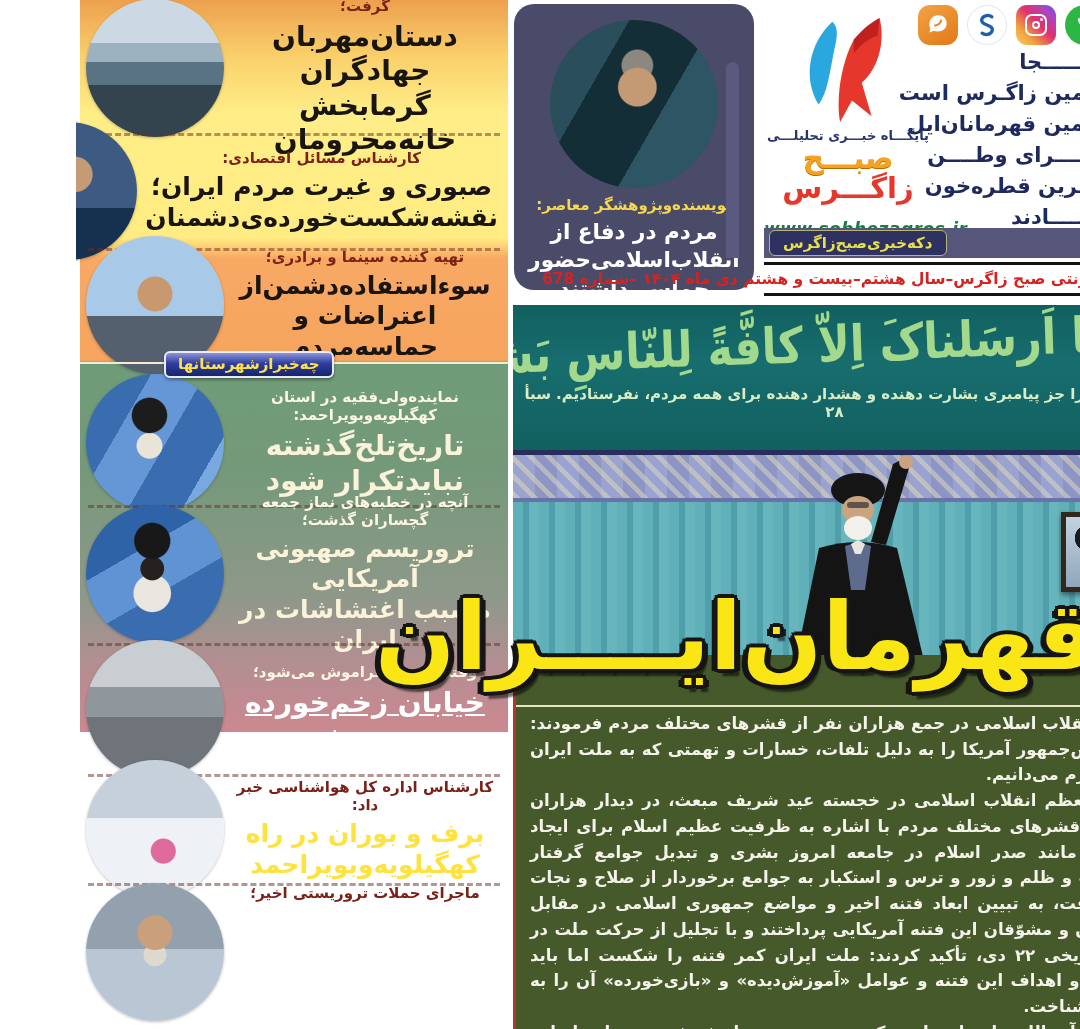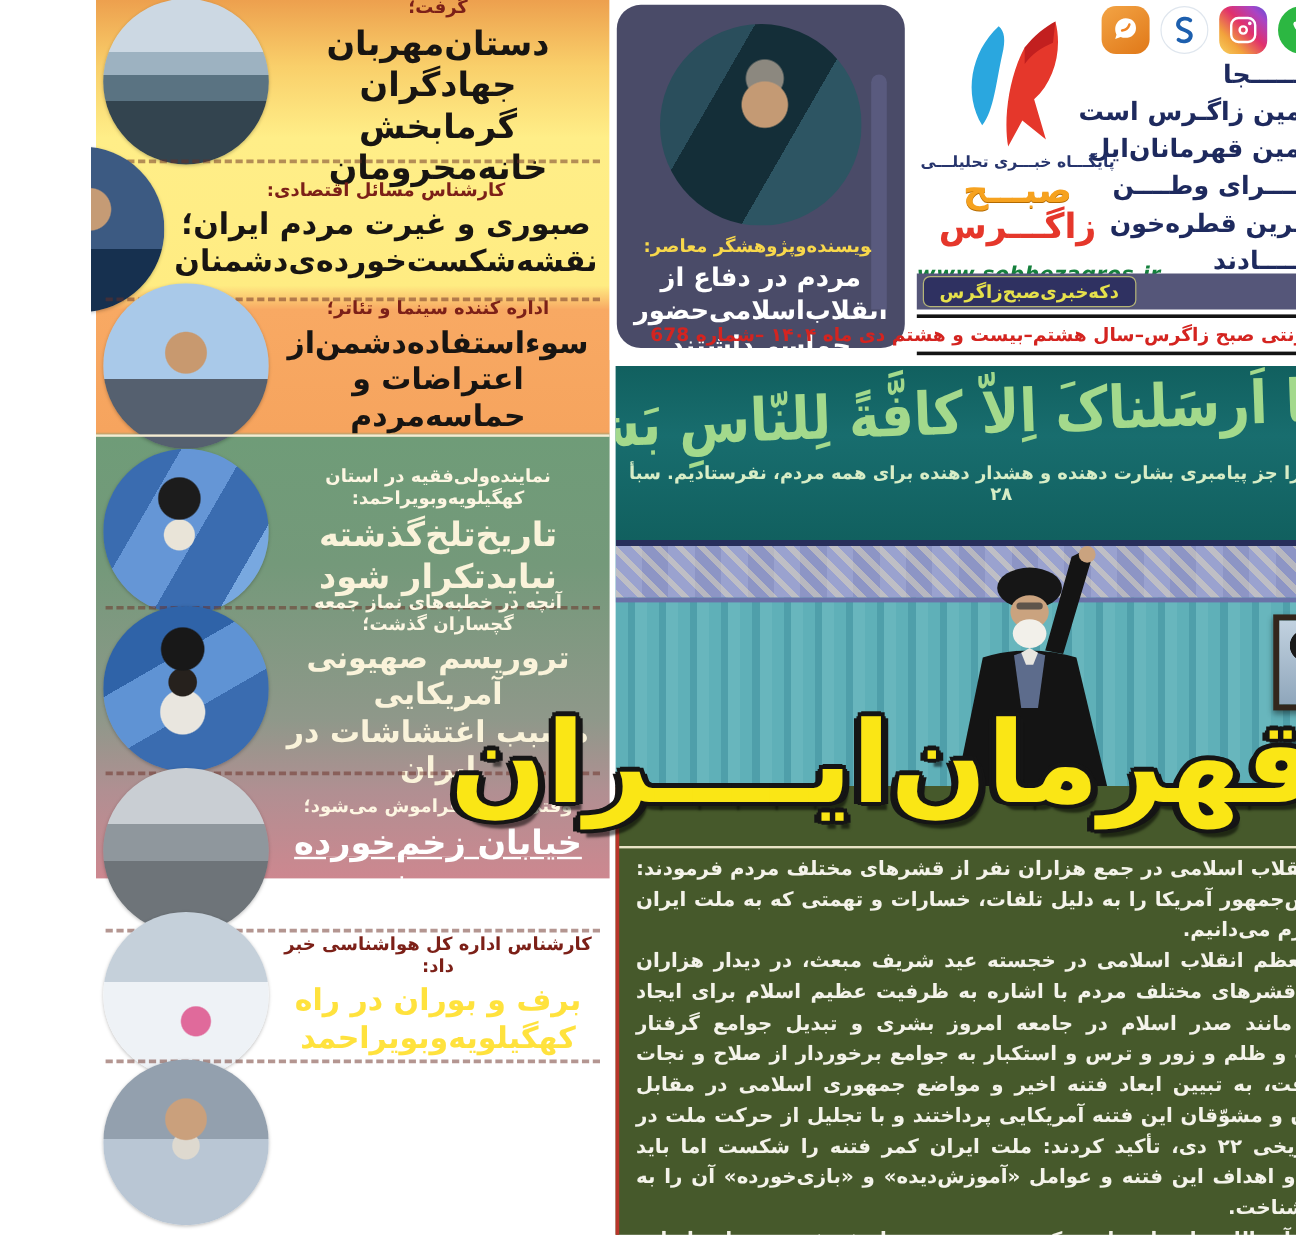--- a/index.html
+++ b/index.html
@@ -180,28 +180,29 @@
       <div class="kicker">کارشناس مسائل اقتصادی:</div>
       <div class="headline">صبوری و غیرت مردم ایران؛
 نقشه‌شکست‌خورده‌ی‌دشمنان</div>
     </div>
     <div class="story-photo ph-econ"></div>
   </div>
   <div class="sep" style="top:248px;"></div>
 
   <div class="story" style="top:252px;height:106px;">
     <div class="story-text">
-      <div class="kicker">اداره کننده سینما و تئاتر؛</div>
+      <div class="kicker">تهیه کننده سینما و برادری؛</div>
       <div class="headline">سوءاستفاده‌دشمن‌از
 اعتراضات و حماسه‌مردم</div>
     </div>
     <div class="story-photo ph-producer"></div>
   </div>
 
   <div class="col-line"></div>
+  <div id="county-badge">چه‌خبرازشهرستانها</div>
 
   <div class="story" style="top:384px;height:118px;">
     <div class="story-text">
       <div class="kicker light">نماینده‌ولی‌فقیه در استان کهگیلویه‌وبویراحمد:</div>
       <div class="headline cream h-lg">تاریخ‌تلخ‌گذشته
 نبایدتکرار شود</div>
     </div>
     <div class="story-photo ph-imam1"></div>
   </div>
   <div class="sep" style="top:505px;"></div>
@@ -231,20 +232,21 @@
       <div class="kicker">کارشناس اداره کل هواشناسی خبر داد:</div>
       <div class="headline yellow">برف و بوران در راه
 کهگیلویه‌وبویراحمد</div>
     </div>
     <div class="story-photo ph-snow"></div>
   </div>
   <div class="sep" style="top:883px;"></div>
 
   <div class="story" style="top:888px;height:128px;">
     <div class="story-text">
+      <div class="kicker">ماجرای حملات تروریستی اخیر؛</div>
       <div class="headline white h-xl">آمریکا و اسرائیل
 باز هم ناکام ماندند!</div>
     </div>
     <div class="story-photo ph-official"></div>
   </div>
 </div>
 
 <div id="feature-card">
   <div id="feature-inner">
     <div id="feature-photo"></div>

